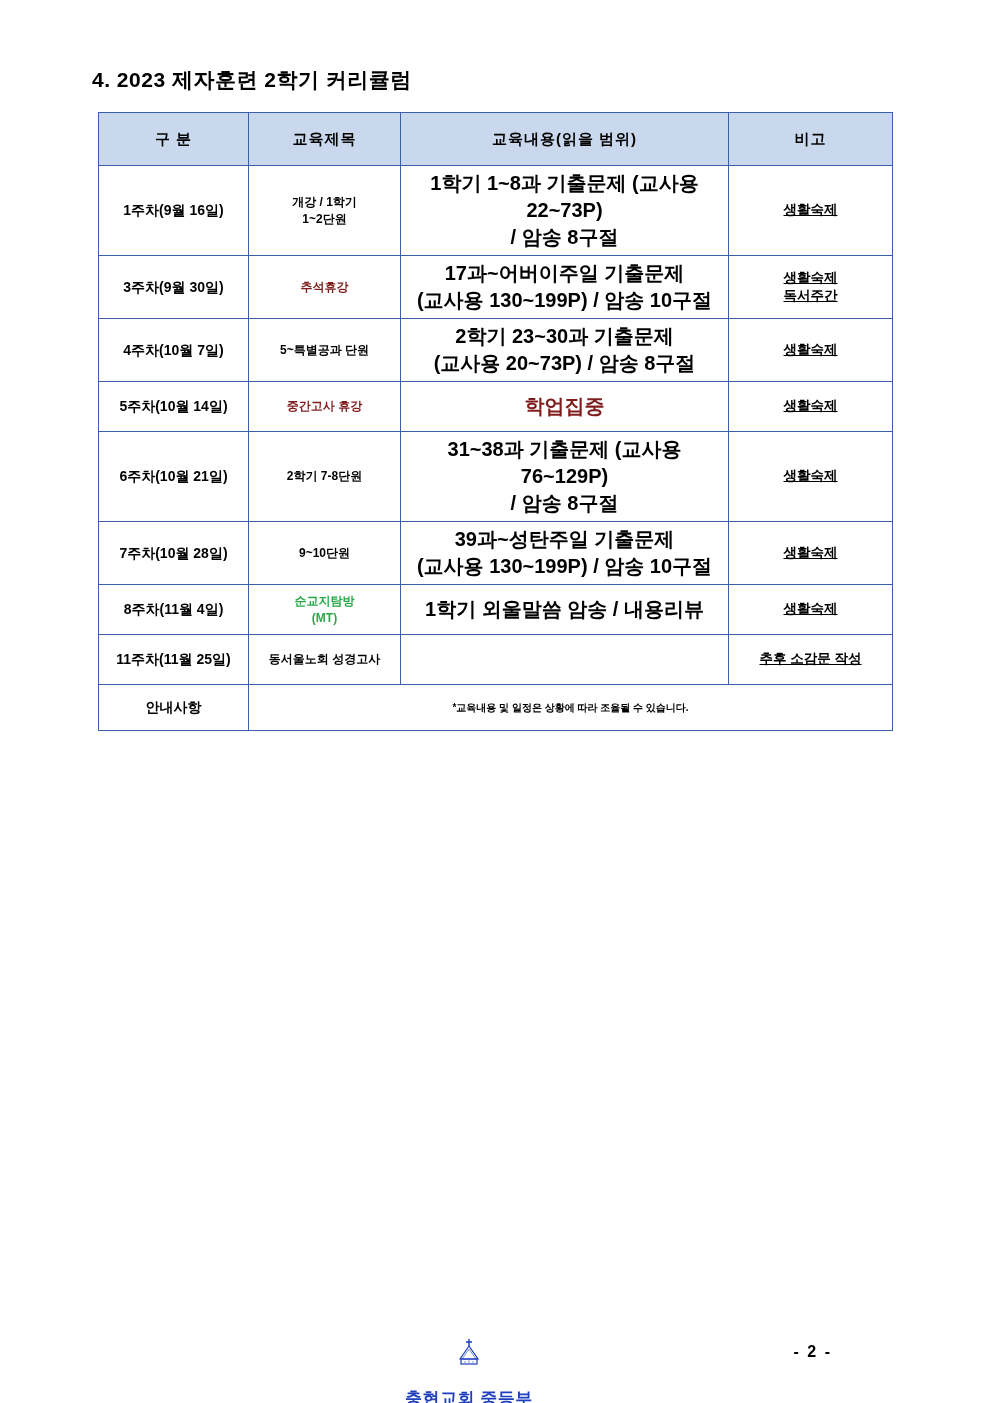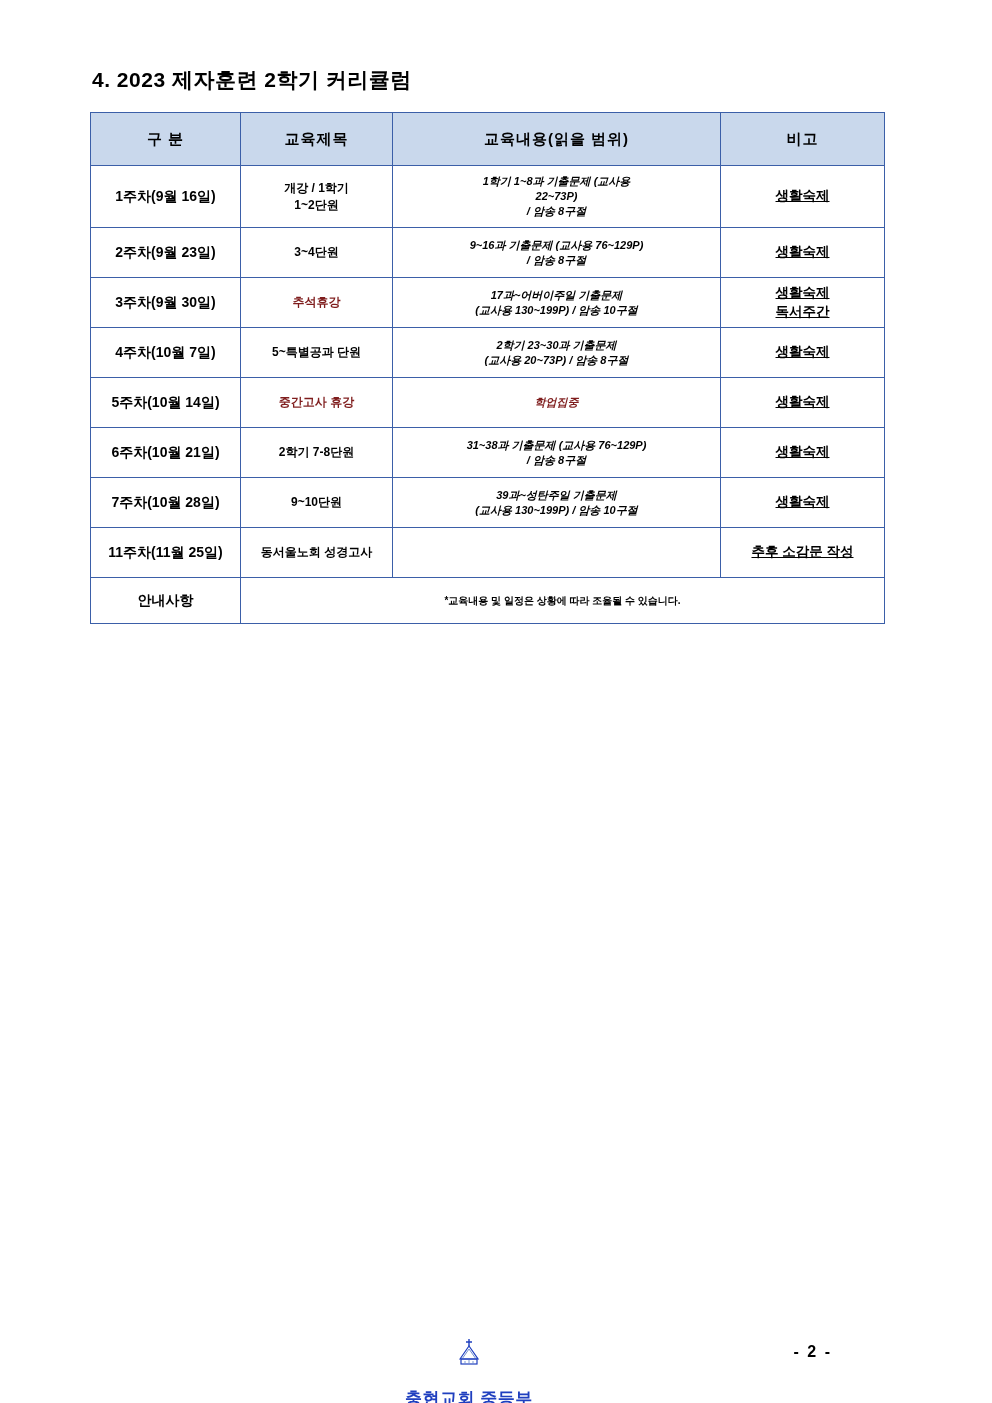--- a/index.html
+++ b/index.html
@@ -25,21 +25,21 @@
     left: 92px;
     top: 66px;
     font-size: 21px;
     font-weight: bold;
     letter-spacing: 0.5px;
     color: #000;
     white-space: nowrap;
   }
   .curriculum-table {
     position: absolute;
-    left: 90px;
+    left: 98px;
     top: 112px;
     width: 794px;
     border-collapse: collapse;
     table-layout: fixed;
     font-size: 14px;
     padding-left: 36px;
   }
   .curriculum-table td, .curriculum-table th {
     border: 1px solid #3b5fa8;
     padding: 4px 3px;
@@ -68,22 +68,21 @@
     color: #7f1d1d;
   }
   .green-text {
     color: #2aa84a;
   }
   .note-cell {
     font-size: 13.5px;
     text-decoration: underline;
   }
   .content-cell {
-    font-size: 11px;
-    font-style: italic;
+    font-size: 20px;
   }
   .title-cell {
     font-size: 12px;
   }
   .div-cell {
     font-size: 14px;
   }
   .notice-label {
     height: 46px;
   }
@@ -152,29 +151,20 @@
           <div>1~2단원</div>
         </td>
         <td class="content-cell">
           <div>1학기 1~8과 기출문제 (교사용</div>
           <div>22~73P)</div>
           <div>/ 암송 8구절</div>
         </td>
         <td class="note-cell">생활숙제</td>
       </tr>
 
-      <tr class="row-cell">
-        <td class="div-cell">2주차(9월 23일)</td>
-        <td class="title-cell">3~4단원</td>
-        <td class="content-cell">
-          <div>9~16과 기출문제 (교사용 76~129P)</div>
-          <div>/ 암송 8구절</div>
-        </td>
-        <td class="note-cell">생활숙제</td>
-      </tr>
 
       <tr class="row-cell">
         <td class="div-cell">3주차(9월 30일)</td>
         <td class="title-cell blue-text">추석휴강</td>
         <td class="content-cell">
           <div>17과~어버이주일 기출문제</div>
           <div>(교사용 130~199P) / 암송 10구절</div>
         </td>
         <td class="note-cell">
           <div>생활숙제</div>
@@ -212,20 +202,29 @@
       <tr class="row-cell">
         <td class="div-cell">7주차(10월 28일)</td>
         <td class="title-cell">9~10단원</td>
         <td class="content-cell">
           <div>39과~성탄주일 기출문제</div>
           <div>(교사용 130~199P) / 암송 10구절</div>
         </td>
         <td class="note-cell">생활숙제</td>
       </tr>
 
+      <tr class="row-cell">
+        <td class="div-cell">8주차(11월 4일)</td>
+        <td class="title-cell green-text">
+          <div>순교지탐방</div>
+          <div>(MT)</div>
+        </td>
+        <td class="content-cell">1학기 외울말씀 암송 / 내용리뷰</td>
+        <td class="note-cell">생활숙제</td>
+      </tr>
 
 
 
       <tr class="row-cell">
         <td class="div-cell">11주차(11월 25일)</td>
         <td class="title-cell">동서울노회 성경고사</td>
         <td class="content-cell"></td>
         <td class="note-cell">추후 소감문 작성</td>
       </tr>
 

